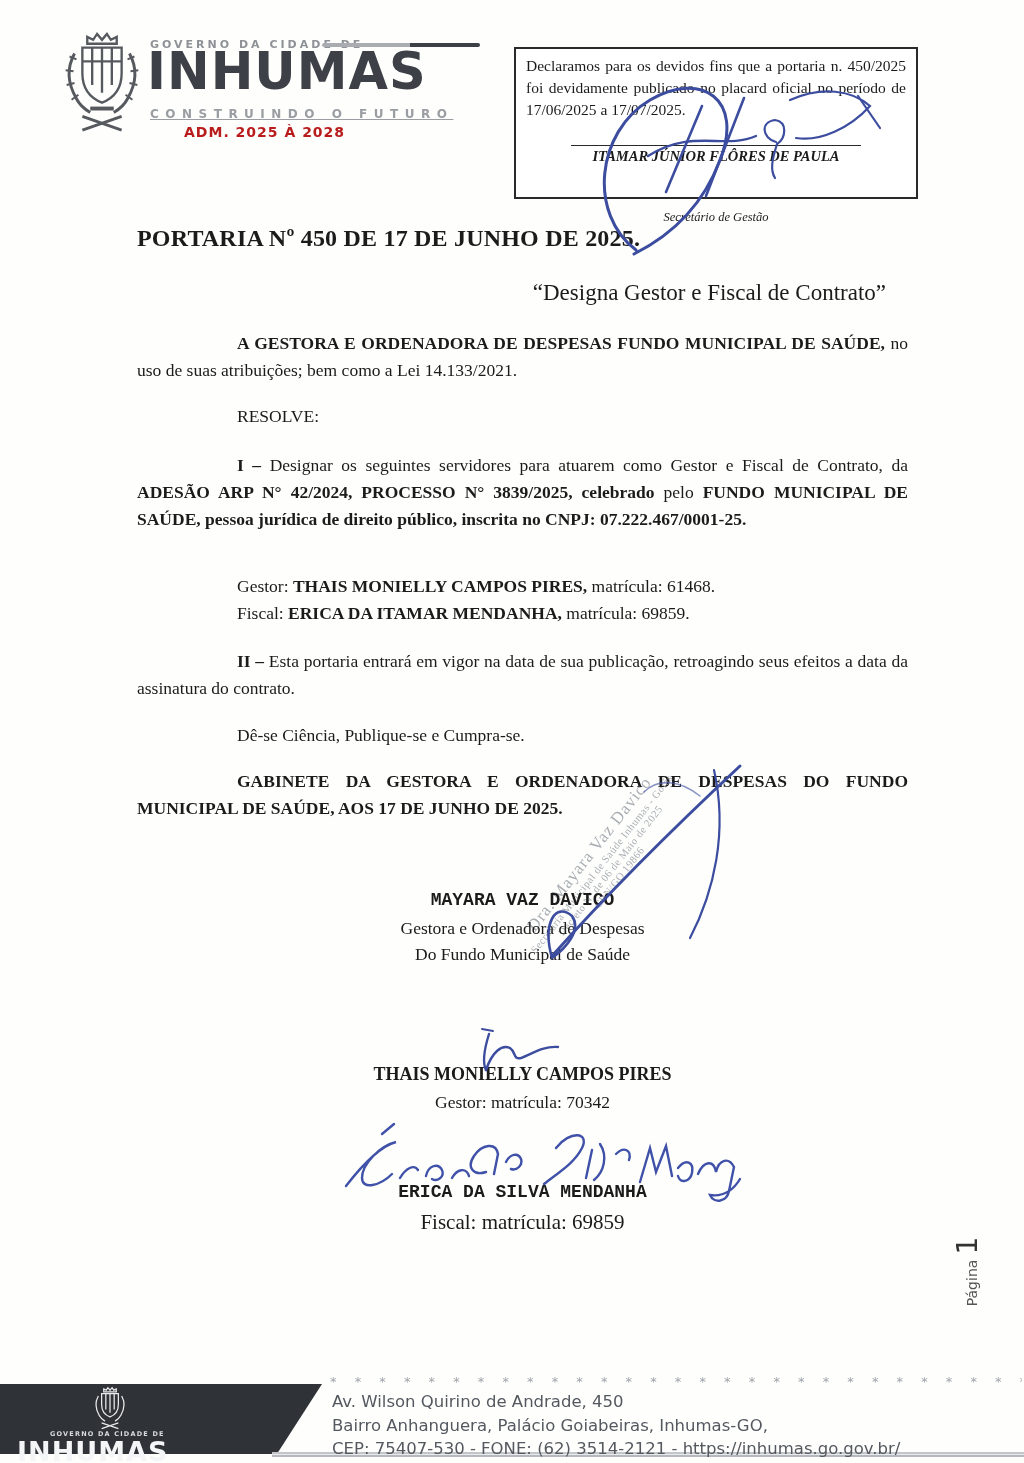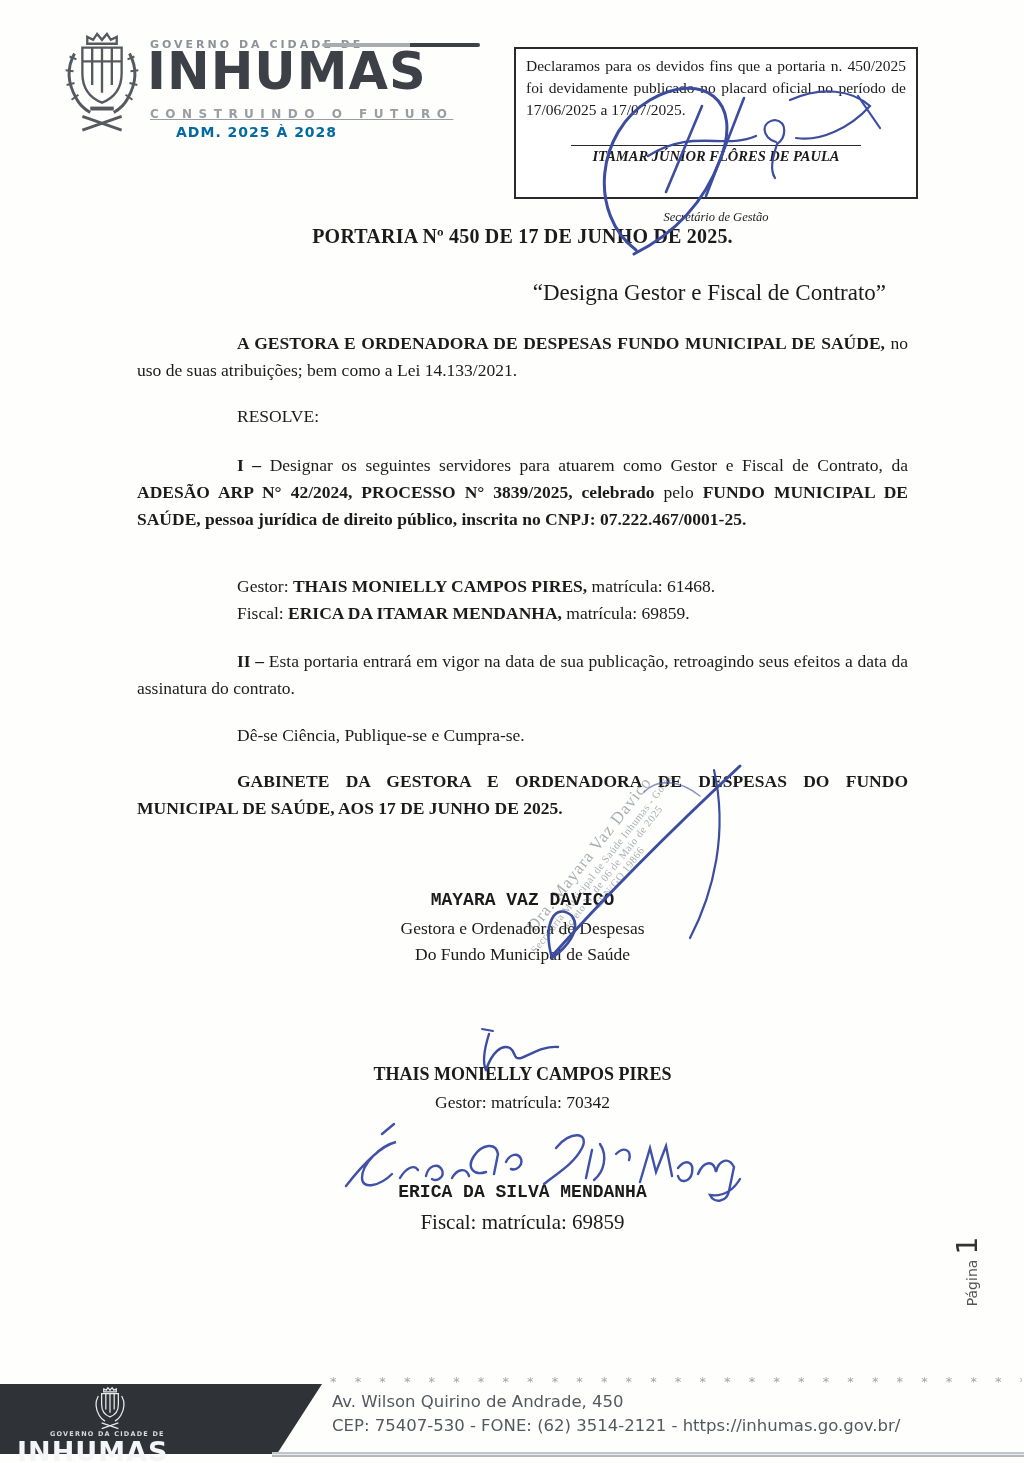--- a/index.html
+++ b/index.html
@@ -11,32 +11,32 @@
   
   .crest{position:absolute;left:52px;top:30px;width:100px;height:108px;}
   .gov-label{position:absolute;left:150px;top:38px;font-family:"DejaVu Sans",sans-serif;
     font-size:11px;letter-spacing:3px;color:#8e9196;font-weight:bold;}
   .gov-line{position:absolute;left:322px;top:43px;width:158px;height:4px;
     background:linear-gradient(to right,#a9acb0 0 56%,#3d4046 56% 100%);border-radius:2px;}
   .city-word{position:absolute;left:147px;top:46px;font-family:"DejaVu Sans",sans-serif;
     font-size:51px;font-weight:800;letter-spacing:1px;color:#3d4046;line-height:1;}
   .slogan{position:absolute;left:150px;top:107px;font-family:"DejaVu Sans",sans-serif;
     font-size:12px;letter-spacing:6.5px;color:#9a9da1;font-weight:bold;text-decoration:underline;}
-  .adm{position:absolute;left:176px;top:124px;font-family:"DejaVu Sans",sans-serif;
-    font-size:14px;letter-spacing:1px;color:#0369a1;font-weight:bold;}
+  .adm{position:absolute;left:184px;top:124px;font-family:"DejaVu Sans",sans-serif;
+    font-size:14px;letter-spacing:1px;color:#b91c1c;font-weight:bold;}
   
   .stampbox{position:absolute;left:514px;top:47px;width:404px;height:152px;
     border:2px solid #2a2a2a;background:#fff;padding:6px 10px;box-sizing:border-box;}
   .stampbox .txt{font-size:15.5px;line-height:22px;text-align:justify;}
   .sig-rule{width:290px;height:0;border-top:1.5px solid #2a2a2a;margin:24px auto 2px auto;}
   .sig-name{text-align:center;font-weight:bold;font-style:italic;font-size:14.5px;}
   .sig-role{text-align:center;font-style:italic;font-size:12.5px;margin-top:45px;}
   
-  .doc-title{position:absolute;left:137px;top:225px;width:771px;text-align:center;
-    font-weight:bold;font-size:20px;letter-spacing:.2px;}
+  .doc-title{position:absolute;left:137px;top:225px;width:771px;
+    font-weight:bold;font-size:24px;letter-spacing:.2px;}
   .quote{position:absolute;left:137px;top:280px;width:771px;text-align:right;
     padding-right:22px;box-sizing:border-box;font-size:23px;}
   .para{position:absolute;left:137px;width:771px;font-size:17.5px;line-height:27px;
     text-align:justify;}
   .indent{text-indent:100px;}
   .b{font-weight:bold;}
   .plain-left{text-align:left;}
   
   .rot-stamp{position:absolute;left:438px;top:762px;width:330px;height:205px;
     display:flex;align-items:center;justify-content:center;pointer-events:none;}
@@ -161,20 +161,21 @@
       <path d="M22 24 q-12 22 2 46 q4 8 14 14"></path>
       <path d="M78 24 q12 22 -2 46 q-4 8 -14 14"></path>
       <path d="M30 88 l40 14 M70 88 l-40 14"></path>
     </g>
   </svg>
   <div class="footer-gov">GOVERNO DA CIDADE DE</div>
   <div class="footer-city">INHUMAS</div>
   <div class="footer-line"></div>
   <div class="footer-text">
     <div>Av. Wilson Quirino de Andrade, 450</div>
+    <div>Bairro Anhanguera, Palácio Goiabeiras,  Inhumas-GO,</div>
     <div>CEP: 75407-530 - FONE: (62) 3514-2121 - https://inhumas.go.gov.br/</div>
   </div>
 
   <svg class="ink" viewBox="0 0 1024 1463">
 
     <g stroke="#3c4da0" fill="none" stroke-linecap="round">
       <path d="M636 250 C 588 214, 596 132, 650 100 C 702 70, 744 100, 720 160 C 702 208, 670 236, 634 254" stroke-width="3"></path>
       <path d="M702 106 L 666 192" stroke-width="2.6"></path>
       <path d="M744 98 L 706 196" stroke-width="2.6"></path>
       <path d="M648 156 C 692 128, 724 150, 756 136" stroke-width="2.4"></path>

